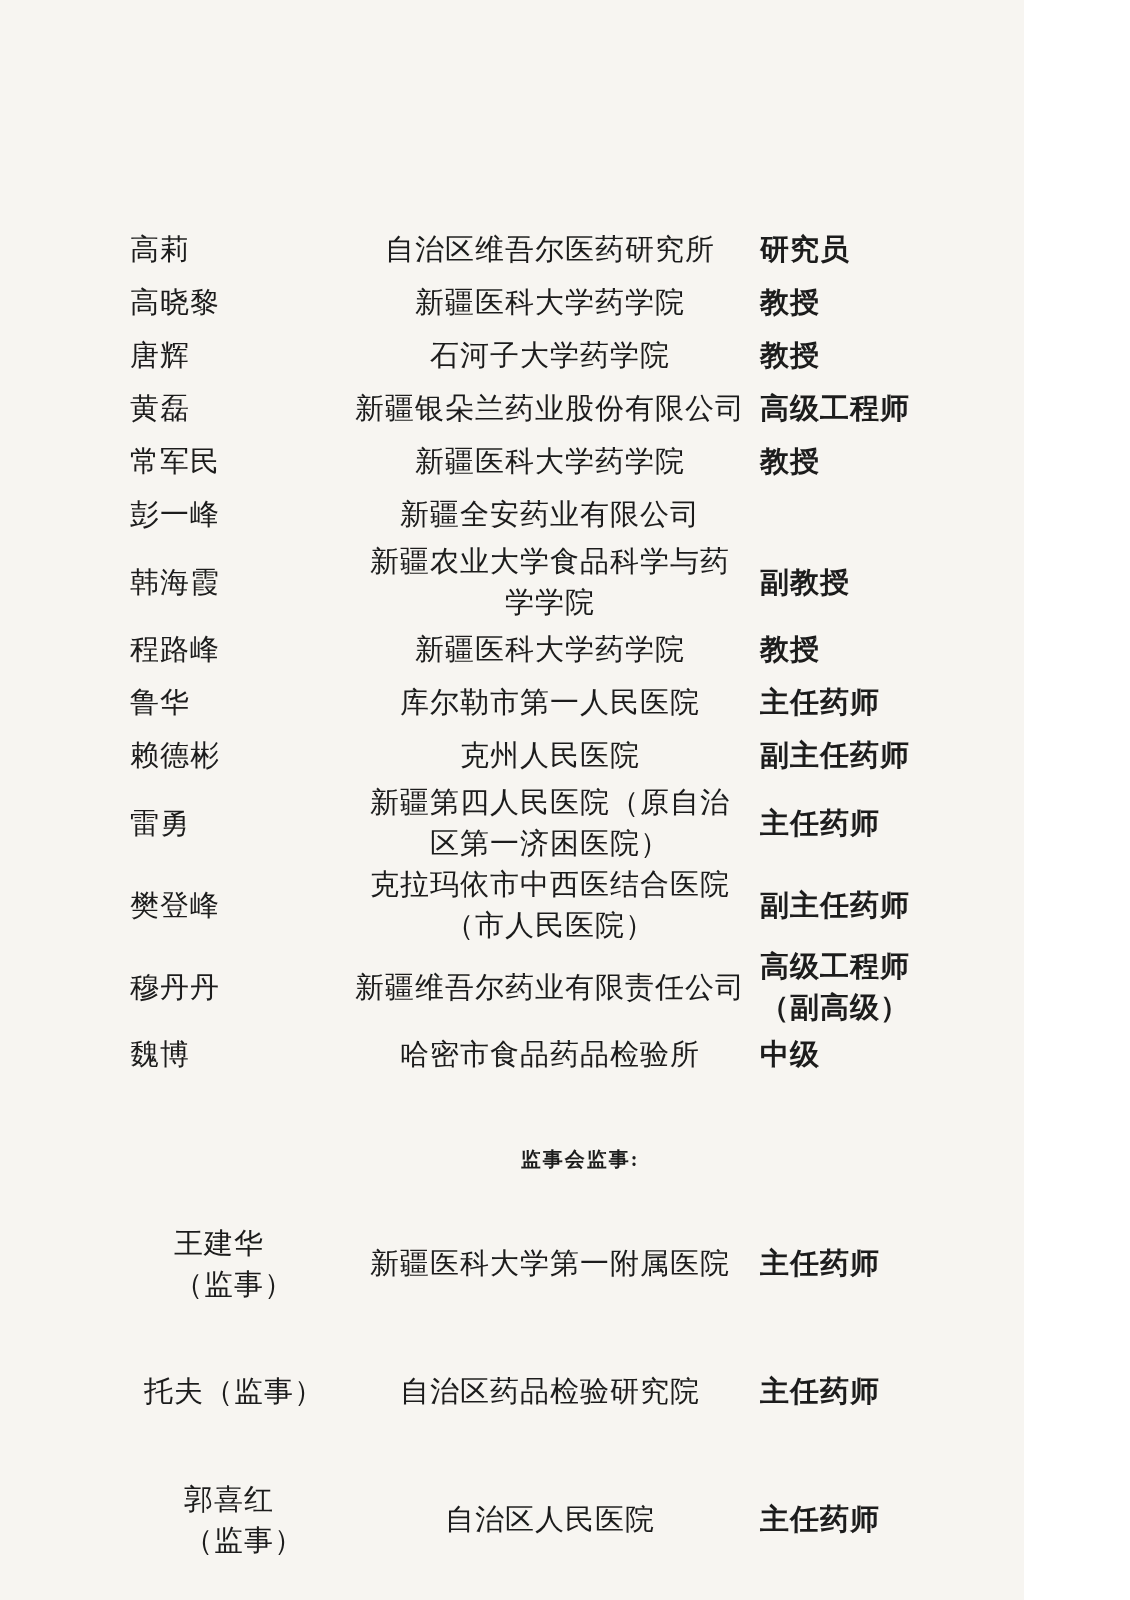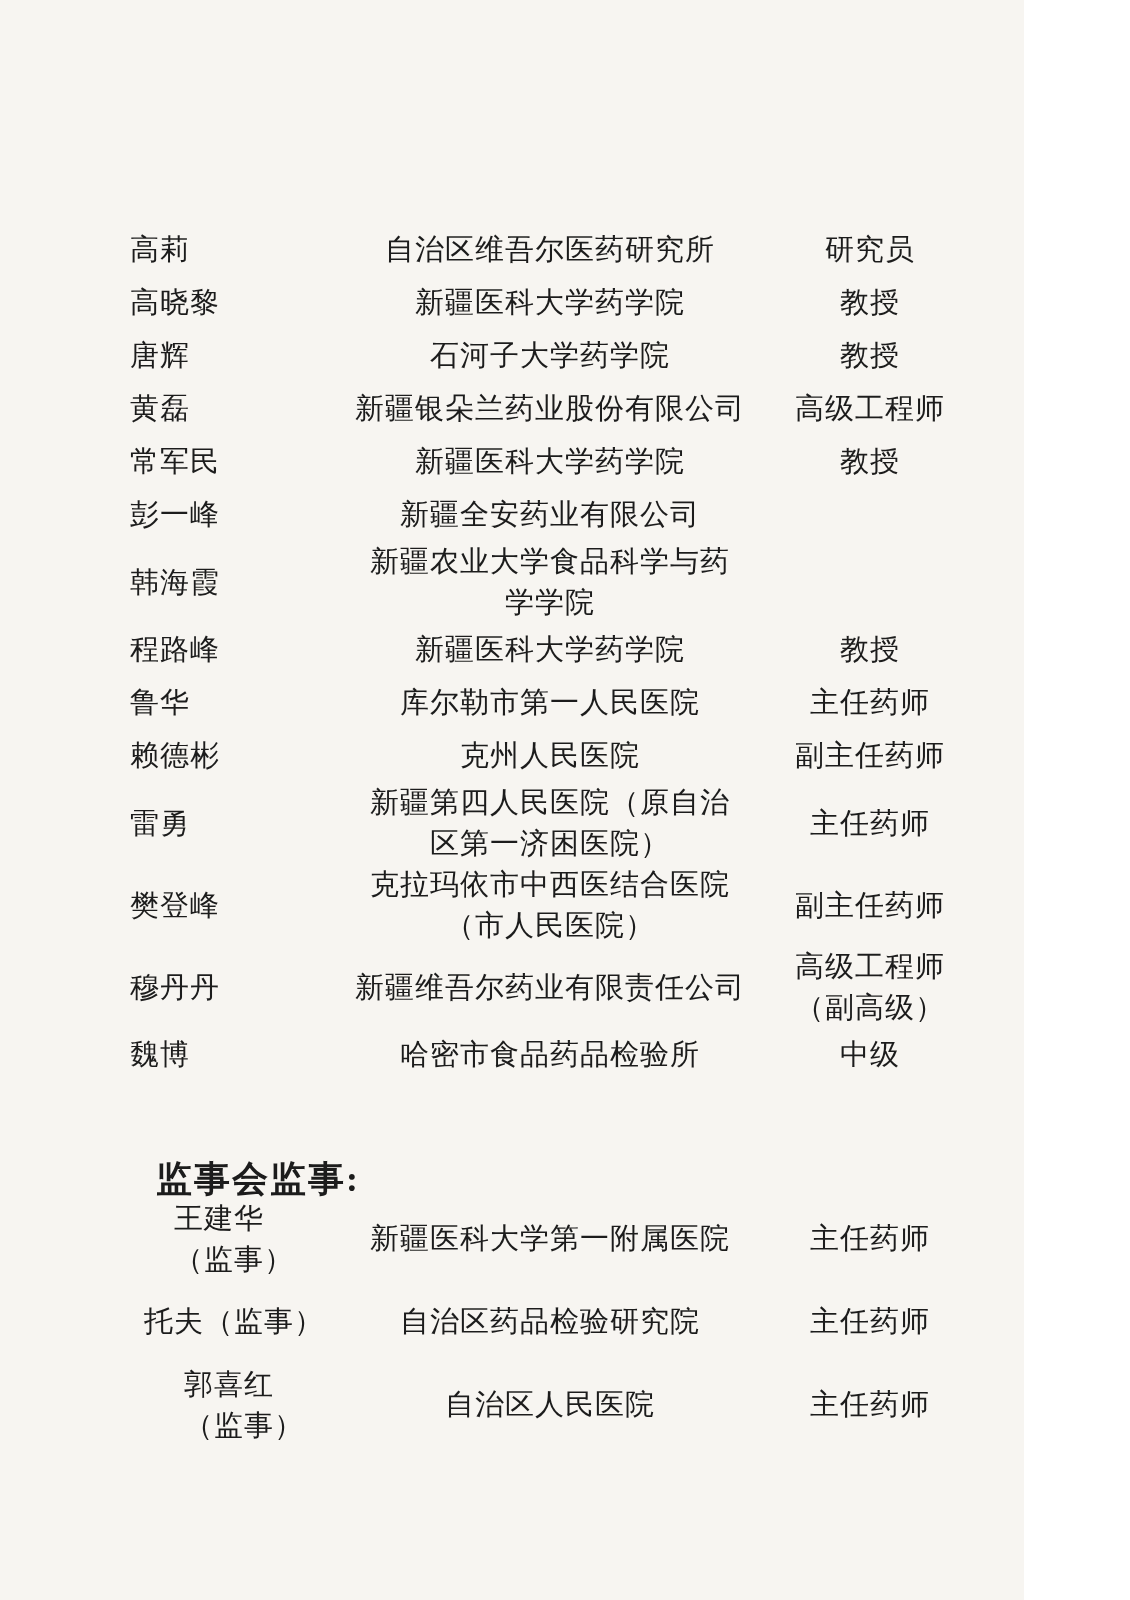--- a/index.html
+++ b/index.html
@@ -16,33 +16,34 @@
     letter-spacing: 1px;
     overflow: hidden;
   }
   .table { display: block; }
   .row {
     display: flex;
     align-items: center;
     min-height: 53px;
   }
   .row.tall { min-height: 82px; }
-  .row.srow { min-height: 83px; }
+  .row.srow { min-height: 83px; margin-top: 45px; }
   .cell { box-sizing: border-box; }
   .cell-name  { width: 210px; text-align: left; }
   .cell-inst  { width: 420px; text-align: center; }
-  .cell-title { width: 220px; text-align: center; }
+  .cell-title { width: 220px; text-align: left; font-weight: bold; }
   .line { line-height: 41px; white-space: nowrap; }
   .supervisors-heading {
-    margin-top: 80px;
+    margin-top: 60px;
     padding-left: 26px;
     font-weight: bold;
-    font-size: 36px;
+    font-size: 20px;
     line-height: 36px;
     letter-spacing: 2px;
+    text-align: center;
   }
   
   #supervisor-table .srow:nth-child(1) .cell-name { padding-left: 44px; }
   #supervisor-table .srow:nth-child(2) .cell-name { padding-left: 14px; }
   #supervisor-table .srow:nth-child(3) .cell-name { padding-left: 54px; }
 </style>
 </head>
 <body>
 
 <div class="page" style="--page-bg: #f7f5f1; --page-fg: #1c1c1c;">
@@ -111,20 +112,23 @@
         </div>
       </div>
       <div class="row tall">
         <div class="cell cell-name">
           <div class="line">韩海霞</div>
         </div>
         <div class="cell cell-inst">
           <div class="line">新疆农业大学食品科学与药</div>
           <div class="line">学学院</div>
         </div>
+        <div class="cell cell-title">
+          <div class="line">副教授</div>
+        </div>
       </div>
       <div class="row">
         <div class="cell cell-name">
           <div class="line">程路峰</div>
         </div>
         <div class="cell cell-inst">
           <div class="line">新疆医科大学药学院</div>
         </div>
         <div class="cell cell-title">
           <div class="line">教授</div>

